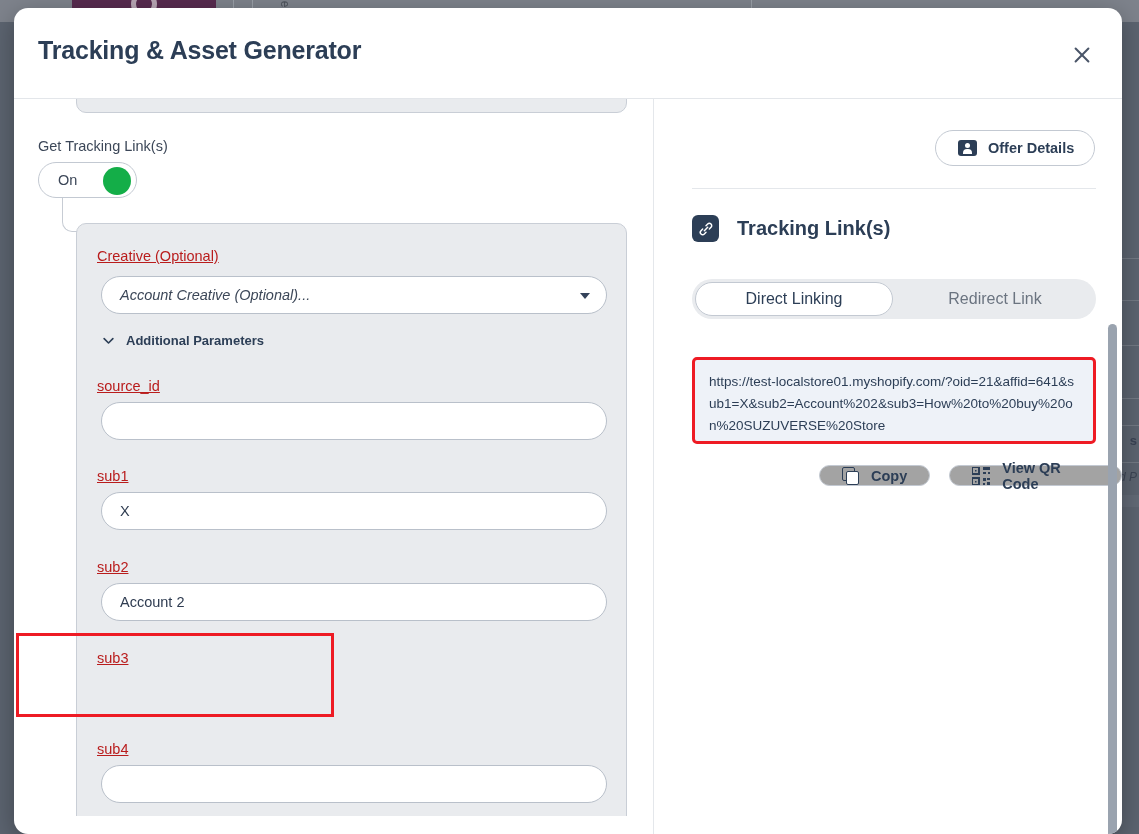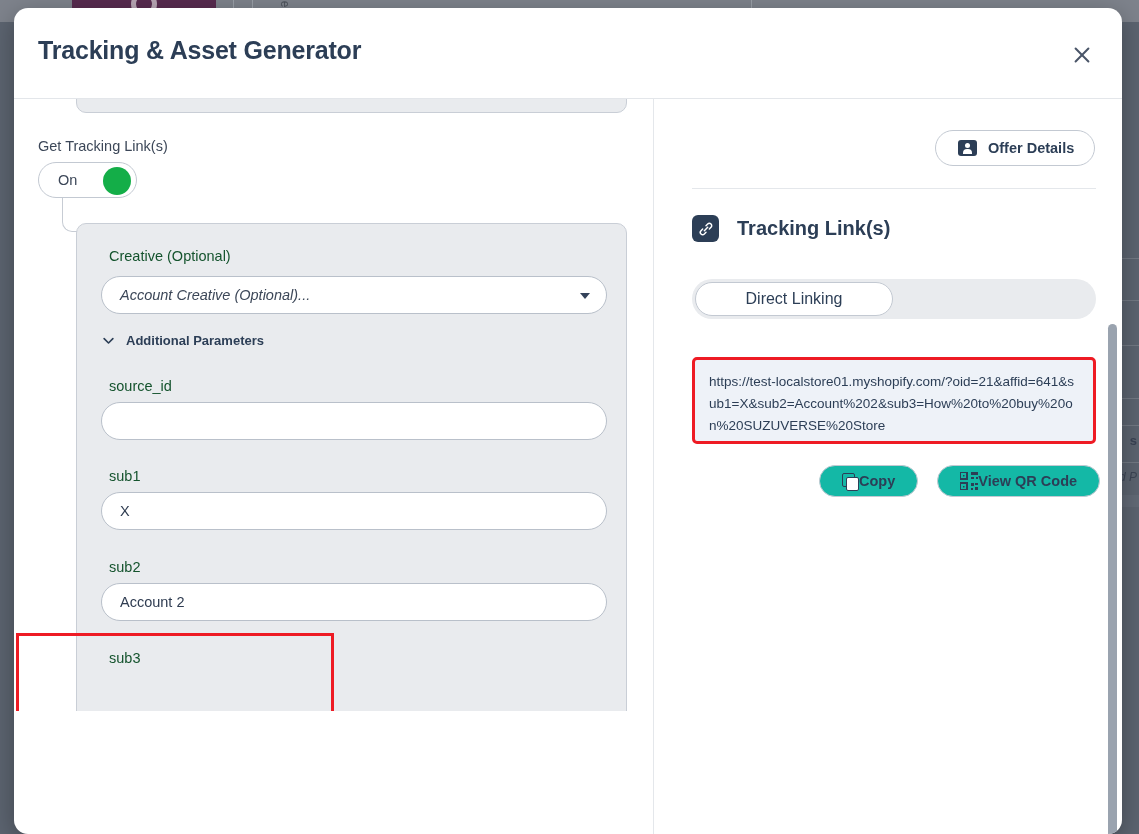--- a/index.html
+++ b/index.html
@@ -94,21 +94,21 @@
   #modal-body {
     position: relative; height: 735px;
   }
   #col-divider {
     position: absolute; left: 639px; top: 0; width: 1px; height: 735px;
     background: #e4e7eb;
   }
 
   
   #left-col {
-    position: absolute; left: 0; top: 0; width: 639px; height: 612px;
+    position: absolute; left: 0; top: 0; width: 639px; height: 717px;
     overflow: hidden;
   }
   #partial-panel-top {
     position: absolute; left: 62px; top: -10px;
     width: 551px; height: 24px;
     background: #e9ebee;
     border: 1px solid #c9ced6;
     border-radius: 0 0 10px 10px;
   }
   #toggle-label {
@@ -139,22 +139,22 @@
   }
 
   #form-panel {
     position: absolute; left: 62px; top: 124px;
     width: 551px; height: 640px;
     background: #e9ebee;
     border: 1px solid #c9ced6;
     border-radius: 10px;
   }
   .field-label {
-    position: absolute; left: 32px;
-    font-size: 14.5px; color: #14532d;
+    position: absolute; left: 20px;
+    font-size: 14.5px; color: #b91c1c; text-decoration: underline;
   }
   .field-input {
     position: absolute; left: 24px;
     width: 506px; height: 38px;
     background: #ffffff;
     border: 1px solid #b9c0ca;
     border-radius: 19px;
     font-size: 14.5px; color: #2f3c51;
     padding: 0 18px; line-height: 36px;
     white-space: nowrap; overflow: hidden;
@@ -300,24 +300,24 @@
     color: #2c3e56;
     word-break: break-all;
     cursor: text;
   }
 
   #action-row {
     position: absolute; left: 165px; top: 366px;
     display: flex; gap: 19px;
   }
   .action-btn {
-    height: 32px;
-    background: #14b8a6;
+    height: 21px;
+    background: #a3a3a3;
     border: 1px solid #c3c9d2; border-radius: 18px;
-    display: flex; align-items: center; 
+    display: flex; align-items: center; gap: 12px;
     padding: 0 22px; cursor: pointer;
   }
   .action-label { font-size: 14.5px; font-weight: bold; color: #2c3e56; }
   #copy-icon { width: 17px; height: 17px; position: relative; flex: none; }
   #copy-icon::before {
     content: ""; position: absolute; left: 0; top: 0;
     width: 11px; height: 12px;
     border: 1.6px solid #2c3e56; border-radius: 2px;
   }
   #copy-icon::after {
@@ -436,20 +436,21 @@
             <path d="M9.5 14.5 L14.5 9.5"></path>
             <path d="M12 7 L14.5 4.5 a3.5 3.5 0 0 1 5 5 L17 12"></path>
             <path d="M12 17 L9.5 19.5 a3.5 3.5 0 0 1 -5 -5 L7 12"></path>
           </svg>
         </span>
         <span id="tracking-title">Tracking Link(s)</span>
       </div>
 
       <div id="segmented">
         <div class="seg-btn" id="seg-direct">Direct Linking</div>
+        <div class="seg-btn" id="seg-redirect">Redirect Link</div>
       </div>
 
 
       <div id="url-box">https://test-localstore01.myshopify.com/?oid=21&amp;affid=641&amp;sub1=X&amp;sub2=Account%202&amp;sub3=How%20to%20buy%20on%20SUZUVERSE%20Store</div>
 
       <div id="action-row">
         <div class="action-btn">
           <span id="copy-icon"></span>
           <span class="action-label">Copy</span>
         </div>

